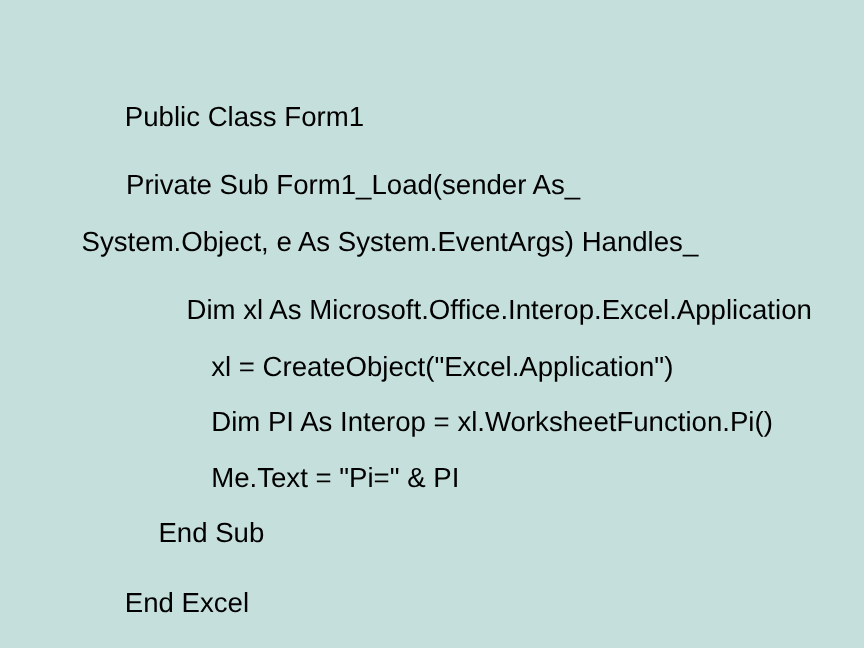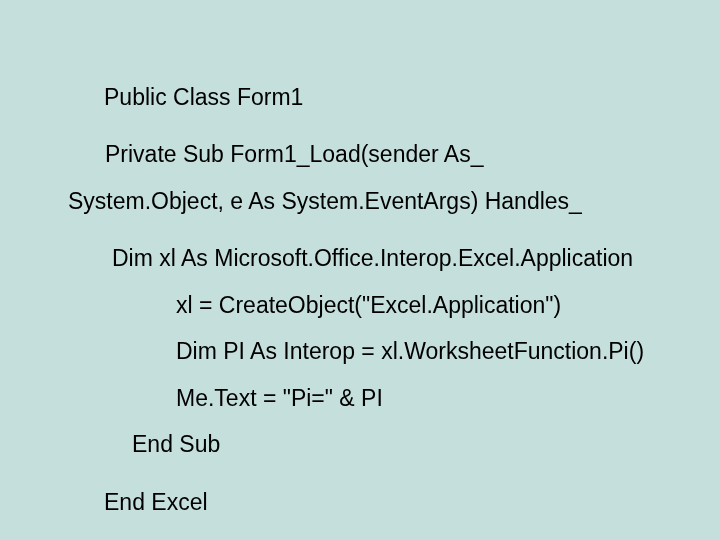--- a/index.html
+++ b/index.html
@@ -10,21 +10,21 @@
     font-family: Arial, Helvetica, sans-serif;
     font-size: 23px;
     color: #000;
     padding: 32px 0 0 0;
     overflow: hidden;
   }
   .block { margin-bottom: 28px; }
   .l0 { padding-left: 36px; }
   .l1 { padding-left: 37px; }
   .l2 { }
-  .l3 { padding-left: 44px; }
+  .l3 { padding-left: 44px; text-align: center; }
   .l4 { padding-left: 108px; }
   .l5 { padding-left: 64px; }
   .line { line-height: 1.28; }
 </style>
 </head>
 <body>
 
 <div class="block">
   <div class="line l0">Public Class Form1</div>
 </div>

